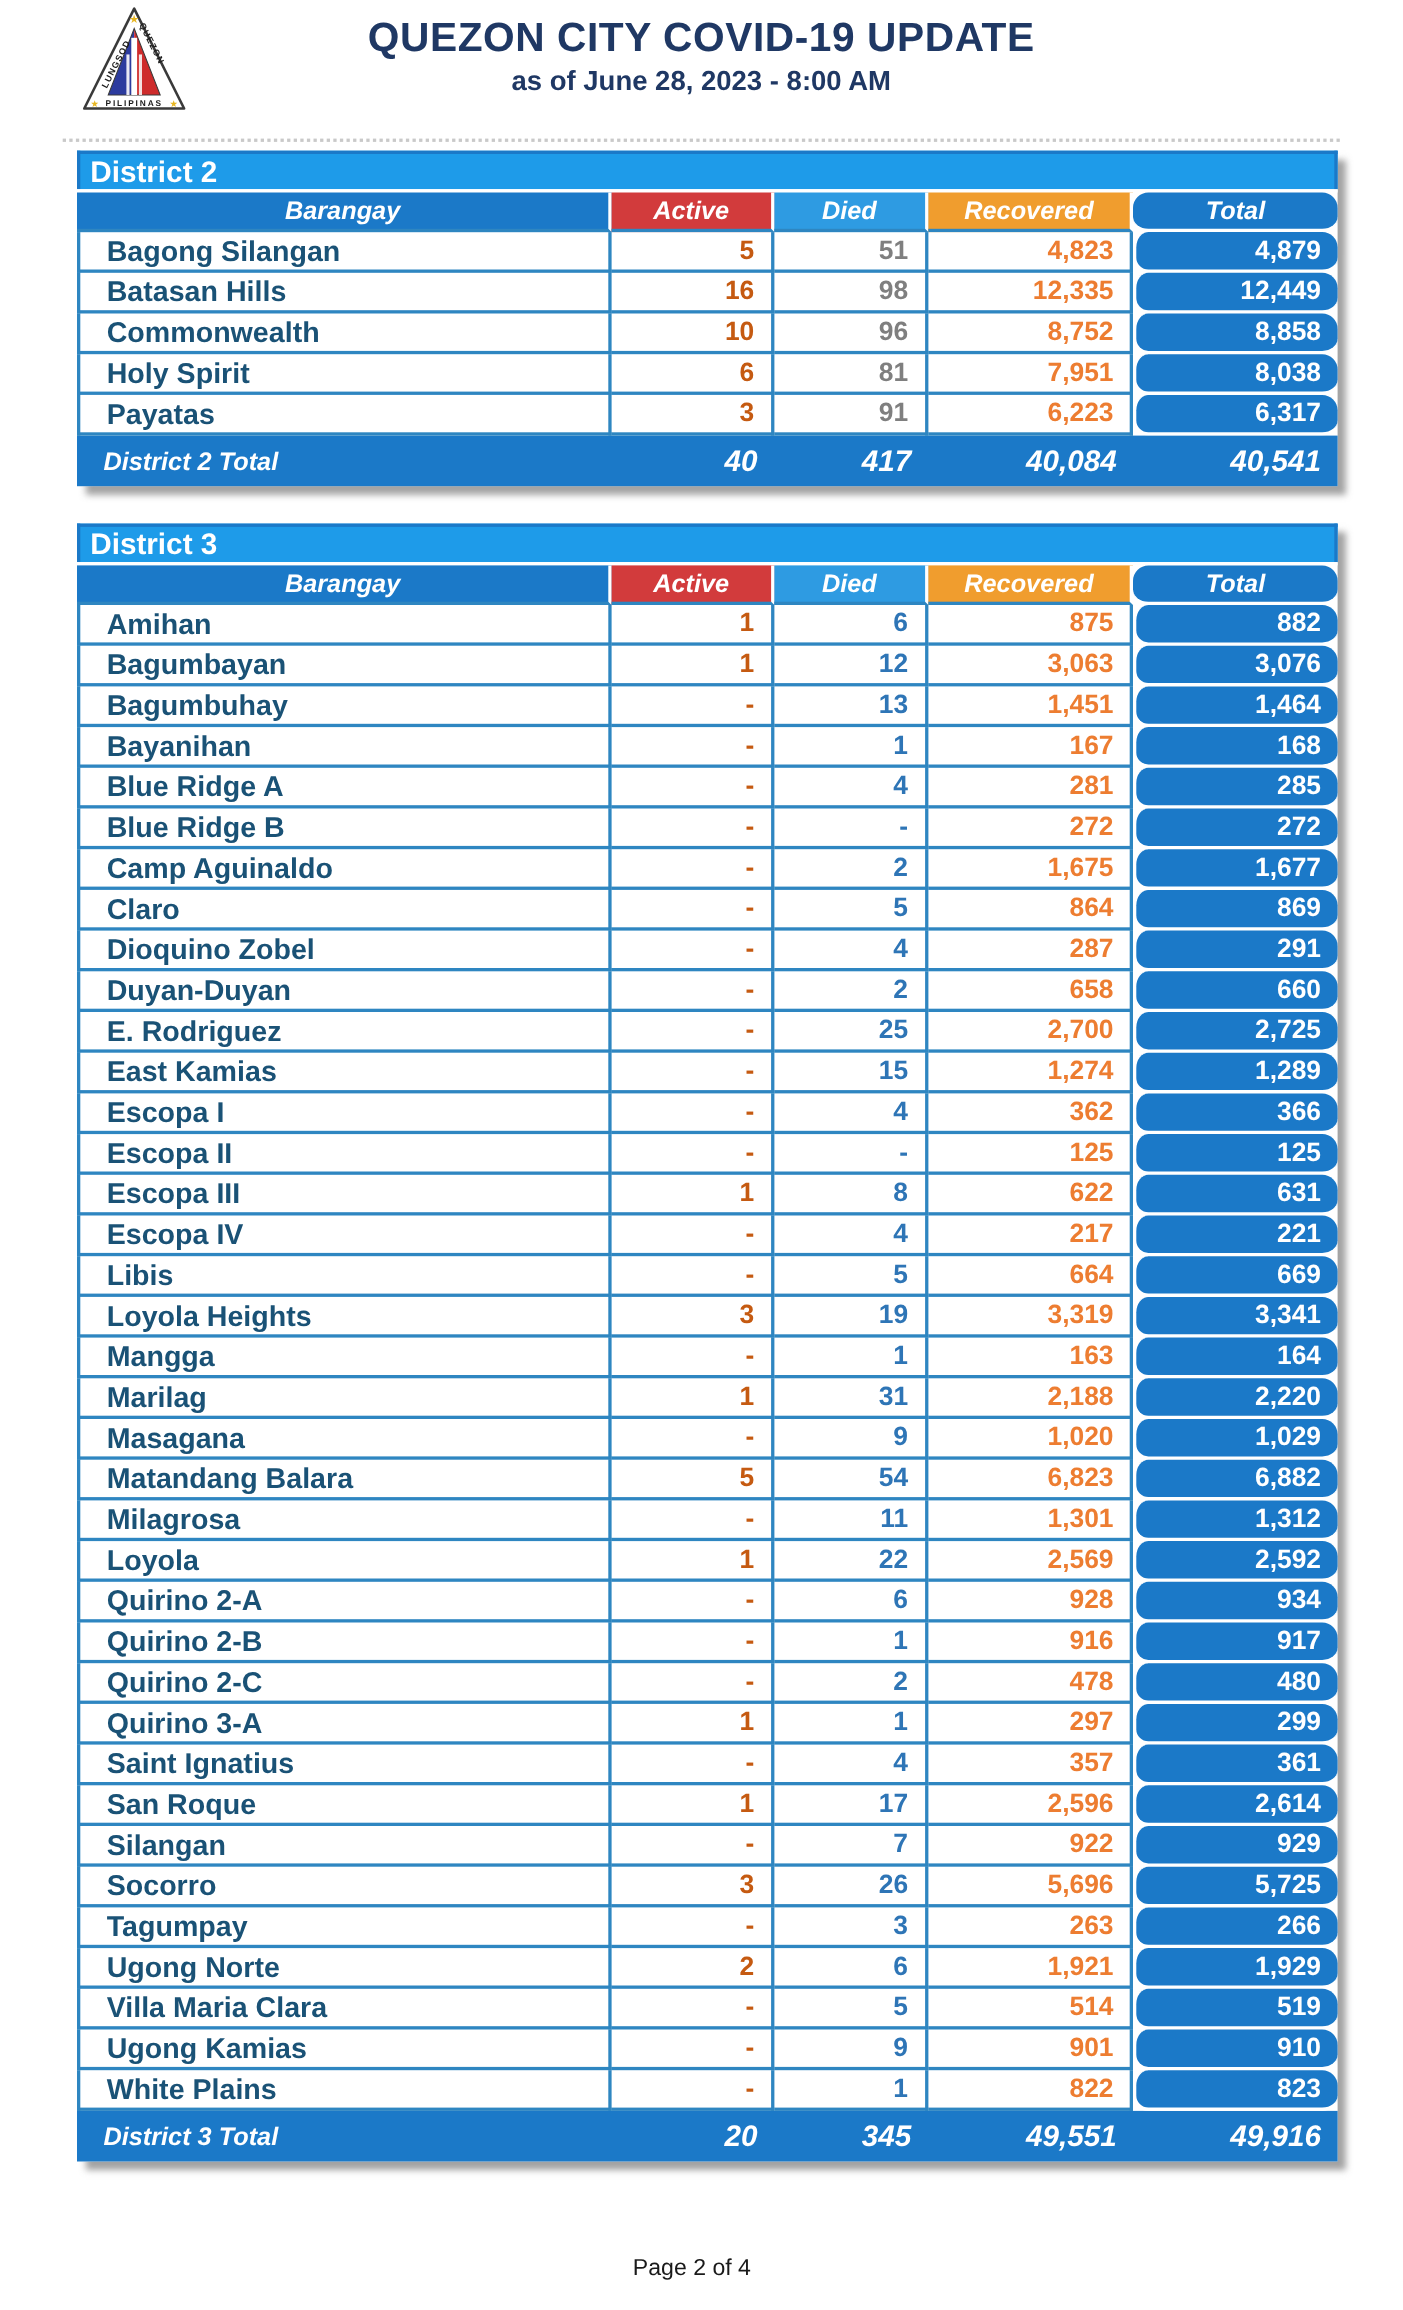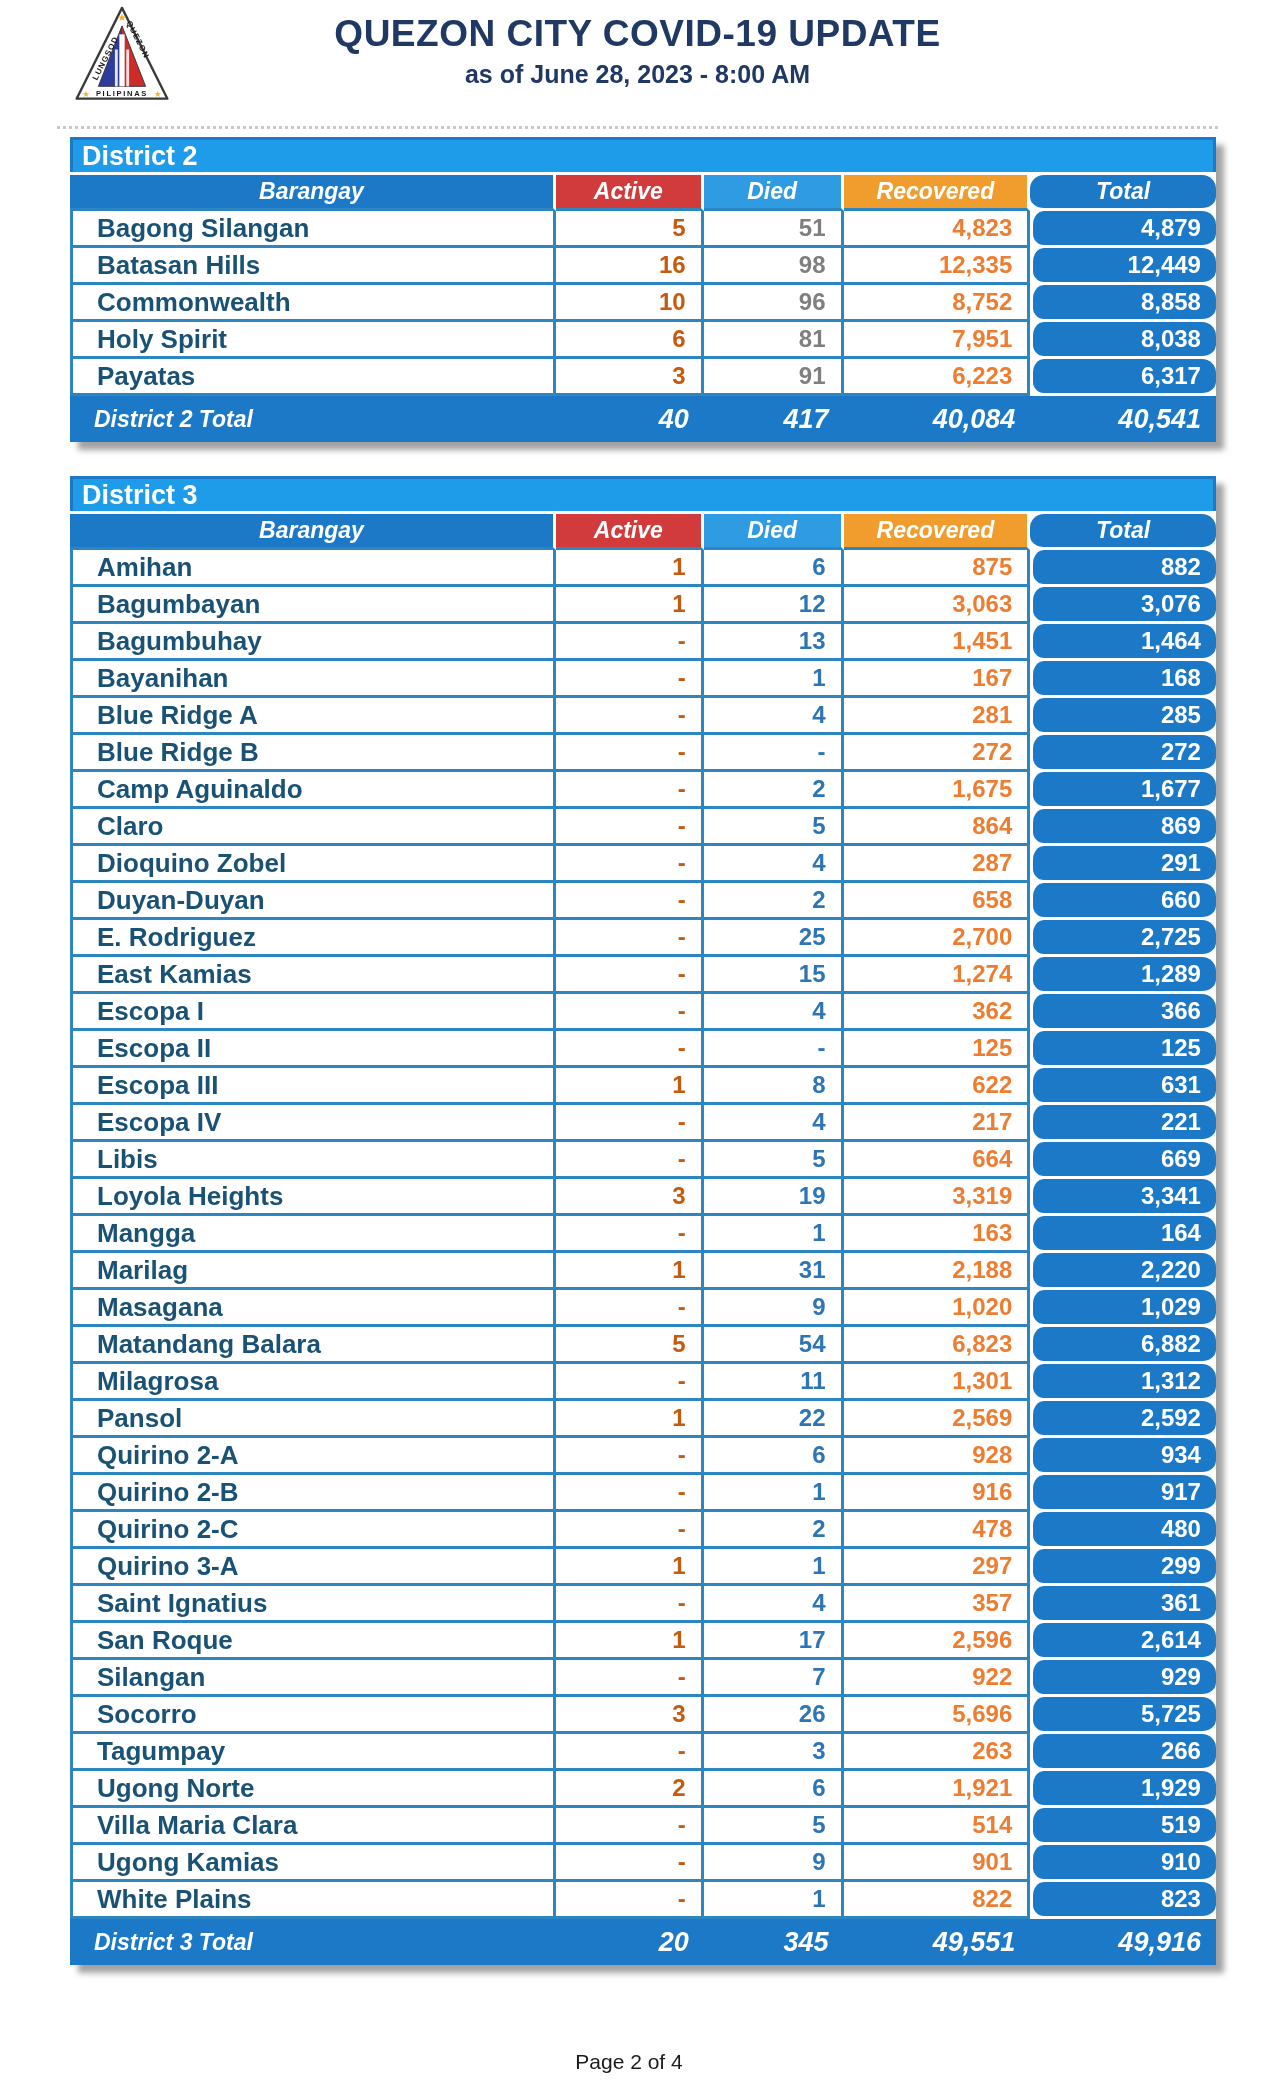--- a/index.html
+++ b/index.html
@@ -337,21 +337,21 @@
 
   <div class="row">
     <div class="cell name c0">Milagrosa</div>
     <div class="cell num active c1">-</div>
     <div class="cell num died c2">11</div>
     <div class="cell num recovered c3">1,301</div>
     <div class="cell num total c4">1,312</div>
   </div>
 
   <div class="row">
-    <div class="cell name c0">Pansol</div>
+    <div class="cell name c0">Loyola</div>
     <div class="cell num active c1">1</div>
     <div class="cell num died c2">22</div>
     <div class="cell num recovered c3">2,569</div>
     <div class="cell num total c4">2,592</div>
   </div>
 
   <div class="row">
     <div class="cell name c0">Quirino 2-A</div>
     <div class="cell num active c1">-</div>
     <div class="cell num died c2">6</div>

